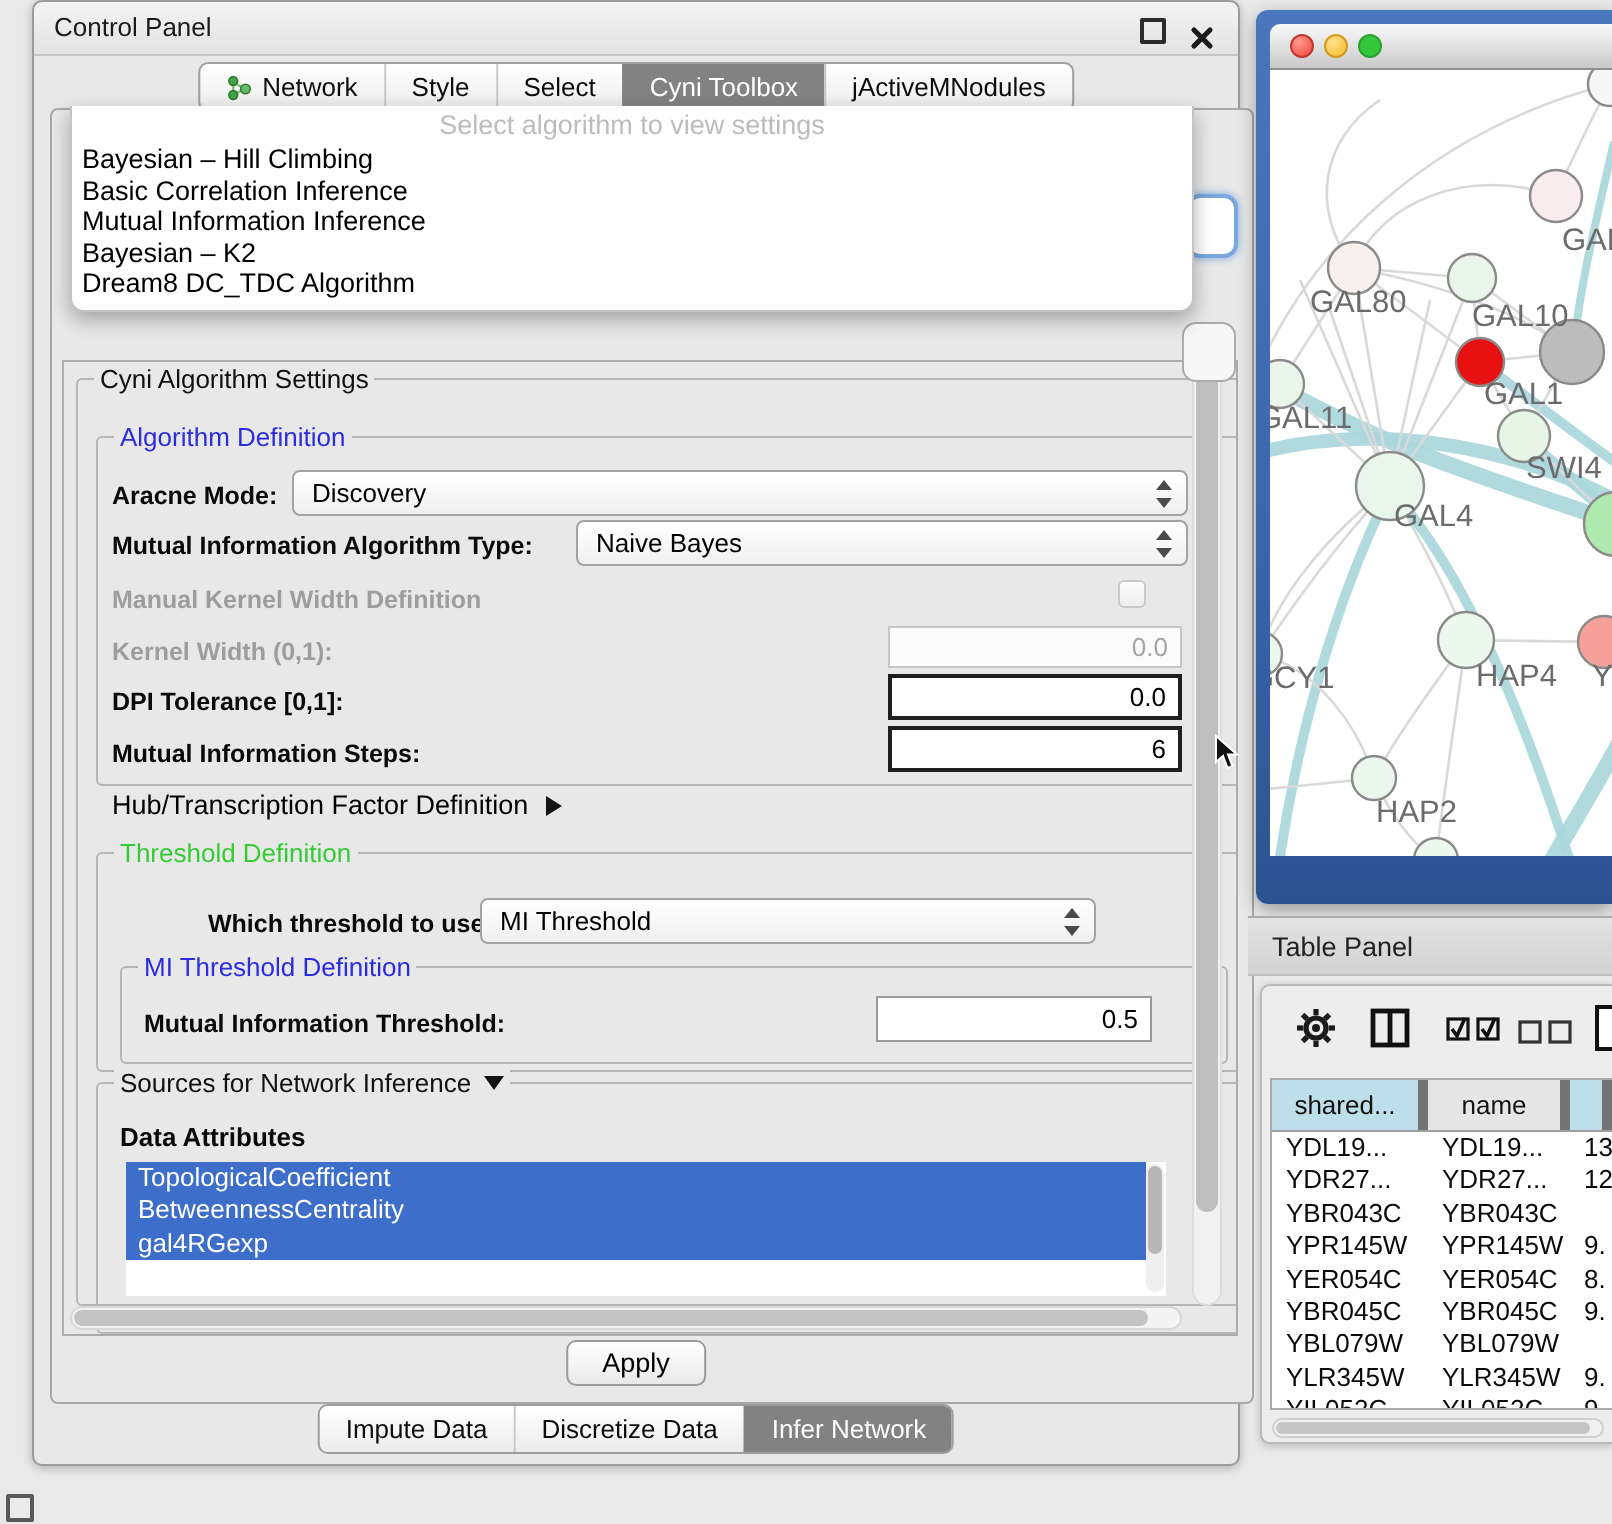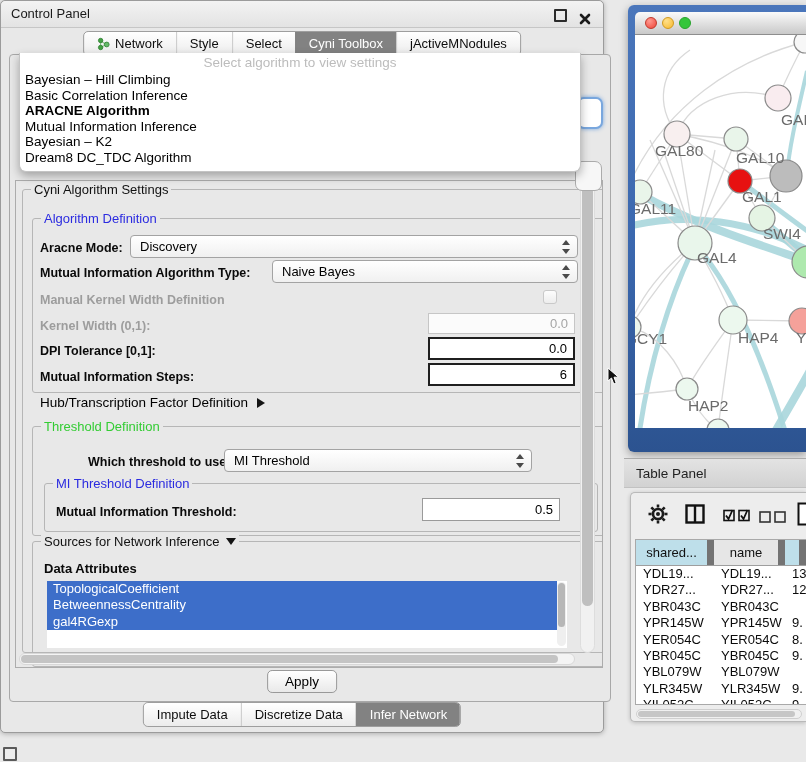--- a/index.html
+++ b/index.html
@@ -1,19 +1,19 @@
 <!DOCTYPE html>
 <html><head>
 <meta charset="utf-8">
 <style>
   html,body{margin:0;padding:0;}
   .screen{position:relative;width:806px;height:762px;background:#E9E9E9;overflow:hidden;
           font-family:"Liberation Sans",sans-serif;-webkit-font-smoothing:antialiased;}
   
-  .cp{position:absolute;left:0;top:6;width:604px;height:733px;background:#E8E8E8;
+  .cp{position:absolute;left:16px;top:6;width:604px;height:733px;background:#E8E8E8;
       border:1px solid #9B9B9B;border-radius:5px;box-sizing:border-box;box-shadow:0 1px 5px rgba(0,0,0,.25);}
   .cp-titlebar{position:relative;height:26px;line-height:26px;padding-left:10px;font-size:13px;color:#1a1a1a;
       border-bottom:1px solid #C6C6C6;background:linear-gradient(#F3F3F3,#E3E3E3);border-radius:5px 5px 0 0;}
   .win-float{position:absolute;right:36px;top:8px;width:9px;height:9px;border:2px solid #2b2b2b;border-radius:1px;}
   .win-close{position:absolute;right:12px;top:7px;width:12px;height:12px;}
   .cp-tabs{position:absolute;top:30px;left:50%;transform:translateX(-50%);display:flex;height:23px;
       border:1px solid #9E9E9E;border-radius:5px;background:linear-gradient(#FFFFFF,#ECECEC);
       font-size:13px;overflow:hidden;z-index:6;white-space:nowrap;}
   .cp-tab{padding:0 13px;line-height:23px;border-left:1px solid #C9C9C9;color:#0d0d0d;display:flex;align-items:center;gap:5px;}
   .cp-tab:first-child{border-left:none;}
@@ -86,21 +86,21 @@
   .tp-titlebar{position:absolute;left:624px;top:458px;width:182px;height:30px;line-height:30px;
       background:linear-gradient(#E3E3E3,#D2D2D2);border-top:1px solid #ABABAB;border-bottom:1px solid #C2C2C2;
       font-size:13.5px;padding-left:12px;color:#222;box-sizing:border-box;}
   .tp{position:absolute;left:630px;top:492px;width:176px;height:230px;background:#EDEDED;border:1px solid #B9B9B9;
       border-right:none;border-radius:5px 0 0 5px;box-sizing:border-box;overflow:hidden;box-shadow:0 1px 4px rgba(0,0,0,.2);}
   .tp-toolbar{position:absolute;left:0;top:0;width:100%;height:44px;}
   .tico{position:absolute;}
   .tbl{position:absolute;left:4px;top:46px;width:172px;height:166px;background:#FFF;border:1px solid #A9A9A9;
       box-sizing:border-box;overflow:hidden;}
   .tbl-header{display:flex;height:25px;border-bottom:1px solid #9E9E9E;font-size:13px;}
-  .th{line-height:25px;text-align:center;border-right:7px solid #737373;background:#E6E6E6;box-sizing:border-box;color:#111;}
+  .th{line-height:25px;text-align:center;border-right:5px solid #737373;background:#E6E6E6;box-sizing:border-box;color:#111;}
   .th.hl{background:#BEDFEA;}
   .c0{width:78px;flex:none;}
   .c1{width:71px;flex:none;}
   .c2{flex:1;}
   .tbl-row{display:flex;height:16.4px;line-height:16.4px;font-size:13px;color:#0b0b0b;}
   .td{box-sizing:border-box;padding-left:7px;overflow:hidden;white-space:nowrap;}
   .tp-hscroll{position:absolute;left:5px;top:216px;width:166px;height:10px;background:#F0F0F0;border:1px solid #CFCFCF;
       border-radius:6px;box-sizing:border-box;}
   .hthumb2{position:absolute;left:1px;top:1px;height:6px;width:96%;background:#C6C6C6;border-radius:4px;}
   
@@ -151,21 +151,20 @@
     <div class="cp-content"></div>
 
     <div class="frag-combo"></div>
     <div class="frag-ctrl"></div>
 
     <div class="popup">
       <div class="popup-prompt">Select algorithm to view settings</div>
       <div>
           <div class="dd-item">Bayesian – Hill Climbing</div>
           <div class="dd-item">Basic Correlation Inference</div>
-          <div class="dd-item sel">ARACNE Algorithm</div>
           <div class="dd-item">Mutual Information Inference</div>
           <div class="dd-item">Bayesian – K2</div>
           <div class="dd-item">Dream8 DC_TDC Algorithm</div>
         </div>
     </div>
 
     <div class="settings">
       <div class="grp" style="left:6px;top:8px;width:554px;height:462px;">
         <span class="grp-label">Cyni Algorithm Settings</span>
       </div>

